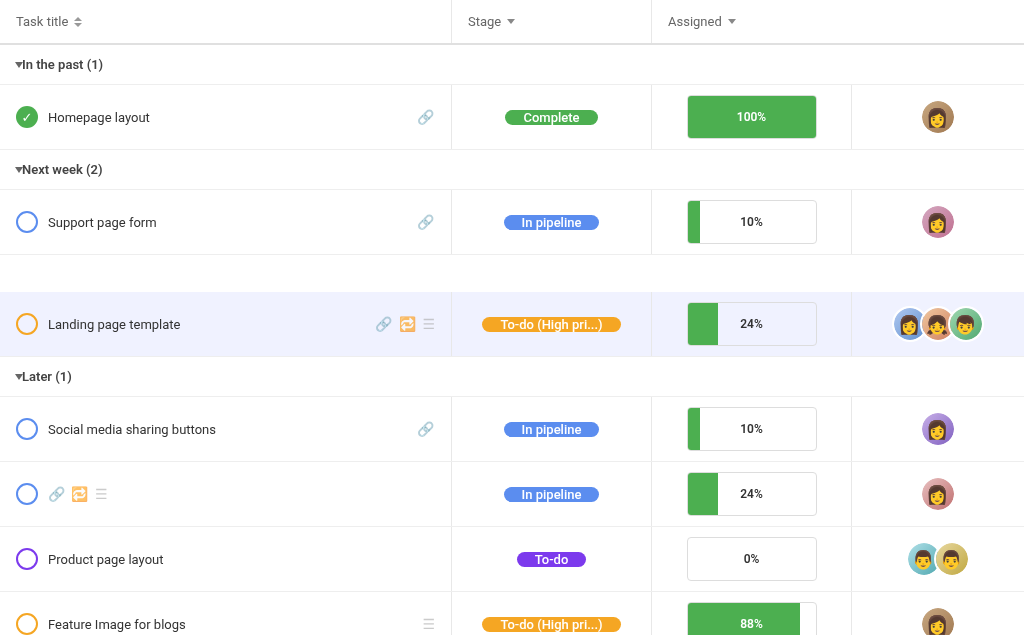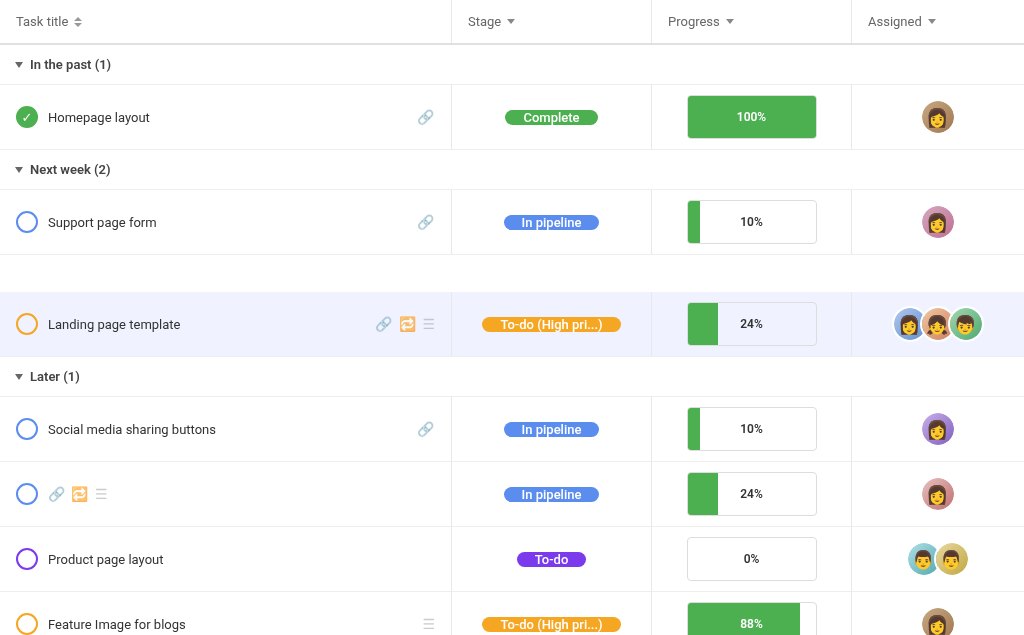--- a/index.html
+++ b/index.html
@@ -56,21 +56,20 @@
       border-right: 4px solid transparent;
       border-top: 5px solid #888;
       display: inline-block;
     }
 
     
     .group-header {
       display: flex;
       align-items: center;
       padding: 12px 16px;
-      gap: 8px;
       font-weight: 600;
       font-size: 13px;
       color: #444;
       background: #fff;
       border-bottom: 1px solid #eee;
       cursor: pointer;
     }
     .group-chevron {
       width: 0; height: 0;
       border-top: 4px solid transparent;
@@ -236,24 +235,20 @@
       <div class="sort-icon">
         <span class="sort-up"></span>
         <span class="sort-down"></span>
       </div>
     </div>
     <div class="header-cell">
       <span>Stage</span>
       <span class="chevron-down"></span>
     </div>
     <div class="header-cell">
-      <span>Progress</span>
-      <span class="chevron-down"></span>
-    </div>
-    <div class="header-cell">
       <span>Assigned</span>
       <span class="chevron-down"></span>
     </div>
   </div>
 
   <div id="groups-container">
       <div class="group-header">
     <span class="group-chevron"></span>
     <span>In the past (1)</span>
   </div>

